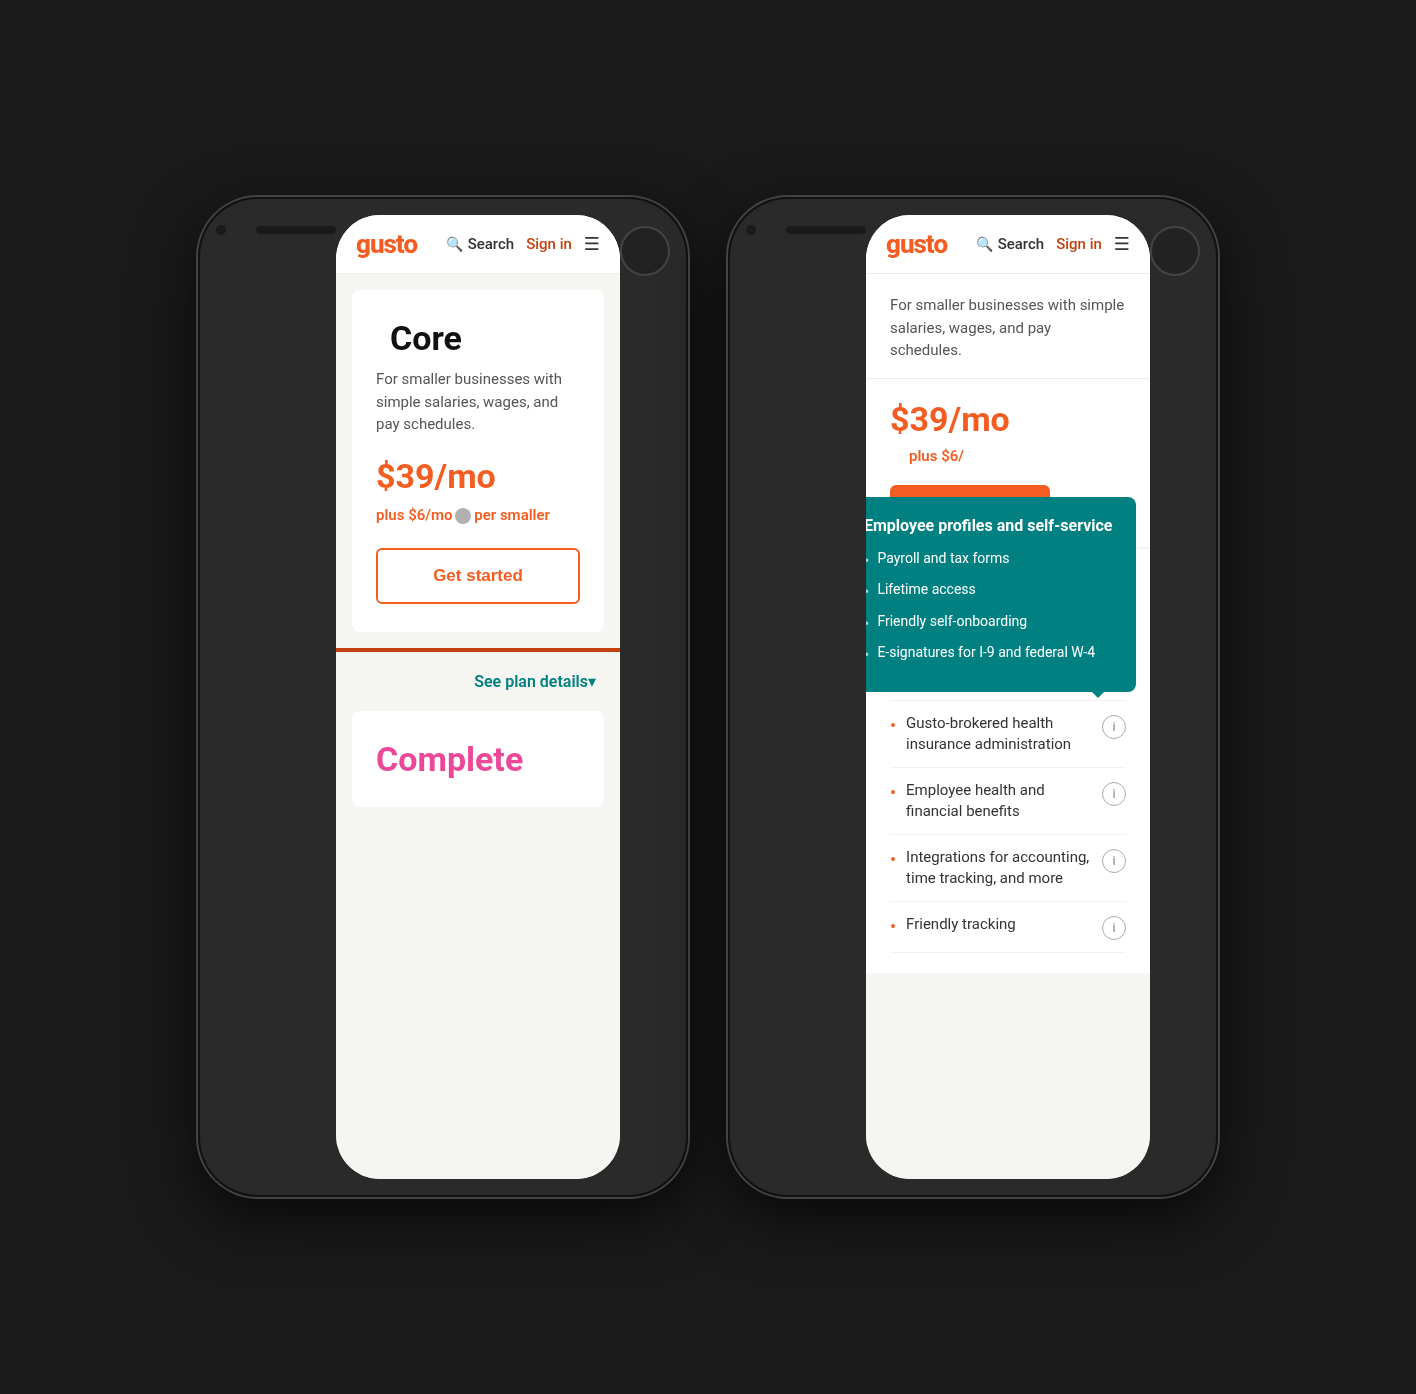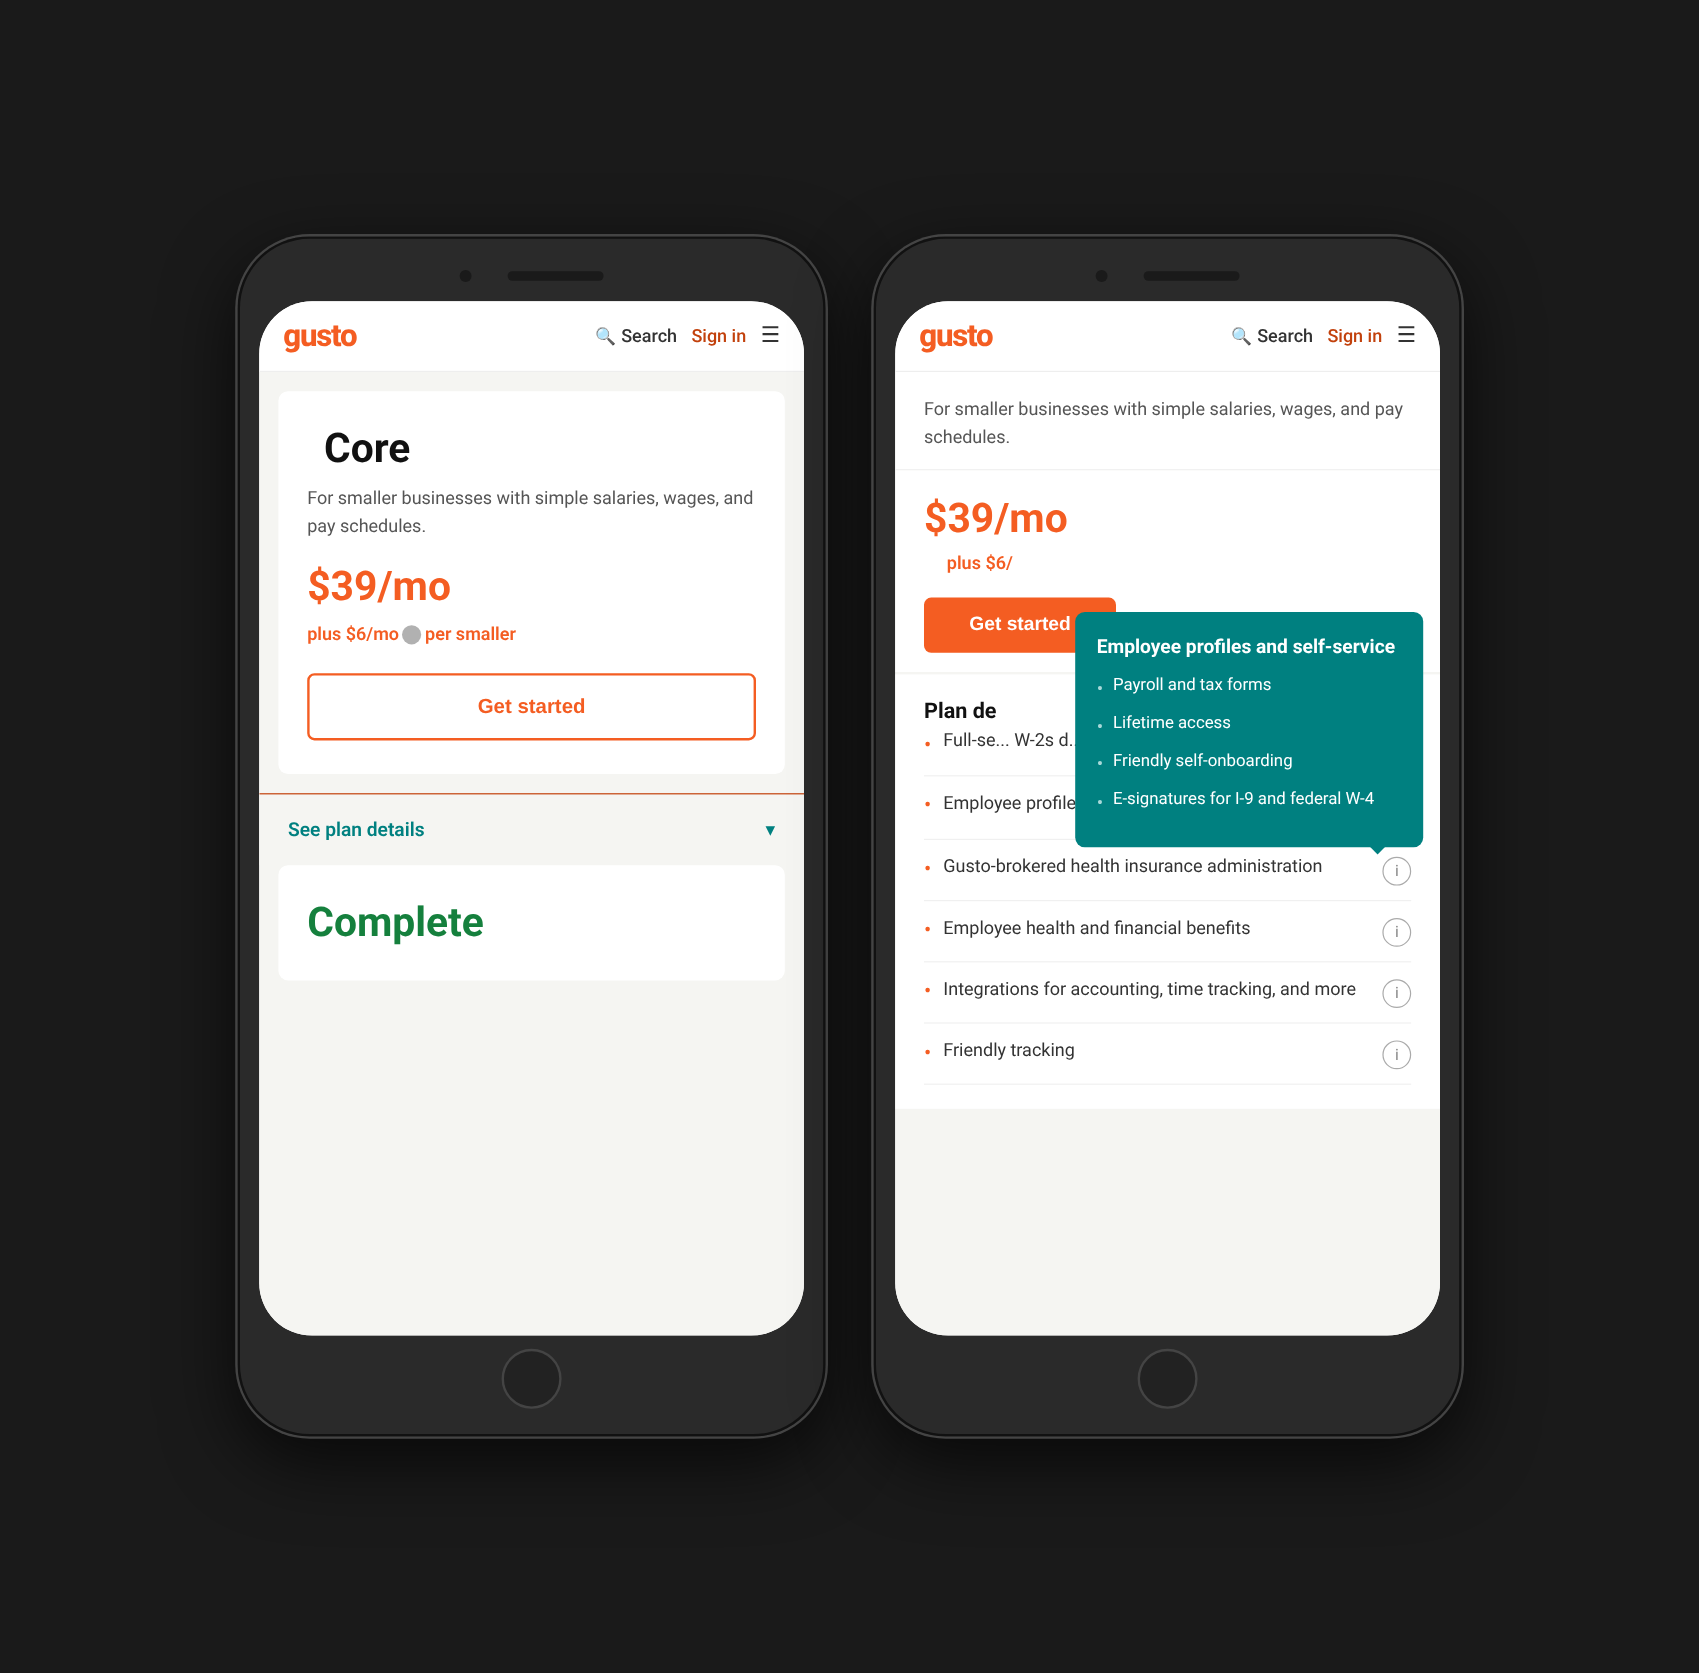--- a/index.html
+++ b/index.html
@@ -23,21 +23,20 @@
 
     .phone {
       width: 490px;
       height: 1000px;
       background: #2a2a2a;
       border-radius: 60px;
       padding: 18px;
       box-shadow: 0 0 0 2px #444, inset 0 0 0 2px #111, 0 20px 60px rgba(0,0,0,0.7);
       position: relative;
       display: flex;
-      flex-direction: column;
     }
 
     .phone-notch-area {
       display: flex;
       justify-content: center;
       align-items: center;
       height: 30px;
       margin-bottom: 6px;
       gap: 30px;
     }
@@ -183,26 +182,26 @@
       color: #f45d22;
       font-size: 17px;
       font-weight: 600;
       border-radius: 6px;
       cursor: pointer;
       margin-bottom: 0;
     }
 
     .see-plan-details {
       display: flex;
-      justify-content: space-between;
+      justify-content: flex-end;
       align-items: center;
       padding: 20px 24px;
       background: #f5f5f2;
       margin: 0 0;
-      border-top: 1px solid #c2410c;
+      border-top: 4px solid #c2410c;
       cursor: pointer;
     }
 
     .see-plan-details-text {
       color: #008080;
       font-size: 16px;
       font-weight: 600;
     }
 
     .chevron-down {
@@ -213,21 +212,21 @@
     .complete-card {
       background: #fff;
       margin: 0 16px 16px;
       border-radius: 8px;
       padding: 28px 24px;
     }
 
     .complete-title {
       font-size: 34px;
       font-weight: 700;
-      color: #15803d;
+      color: #ec4899;
     }
 
     
     .scrolled-content {
       background: #f5f5f2;
       flex: 1;
       overflow-y: auto;
     }
 
     .top-description {

